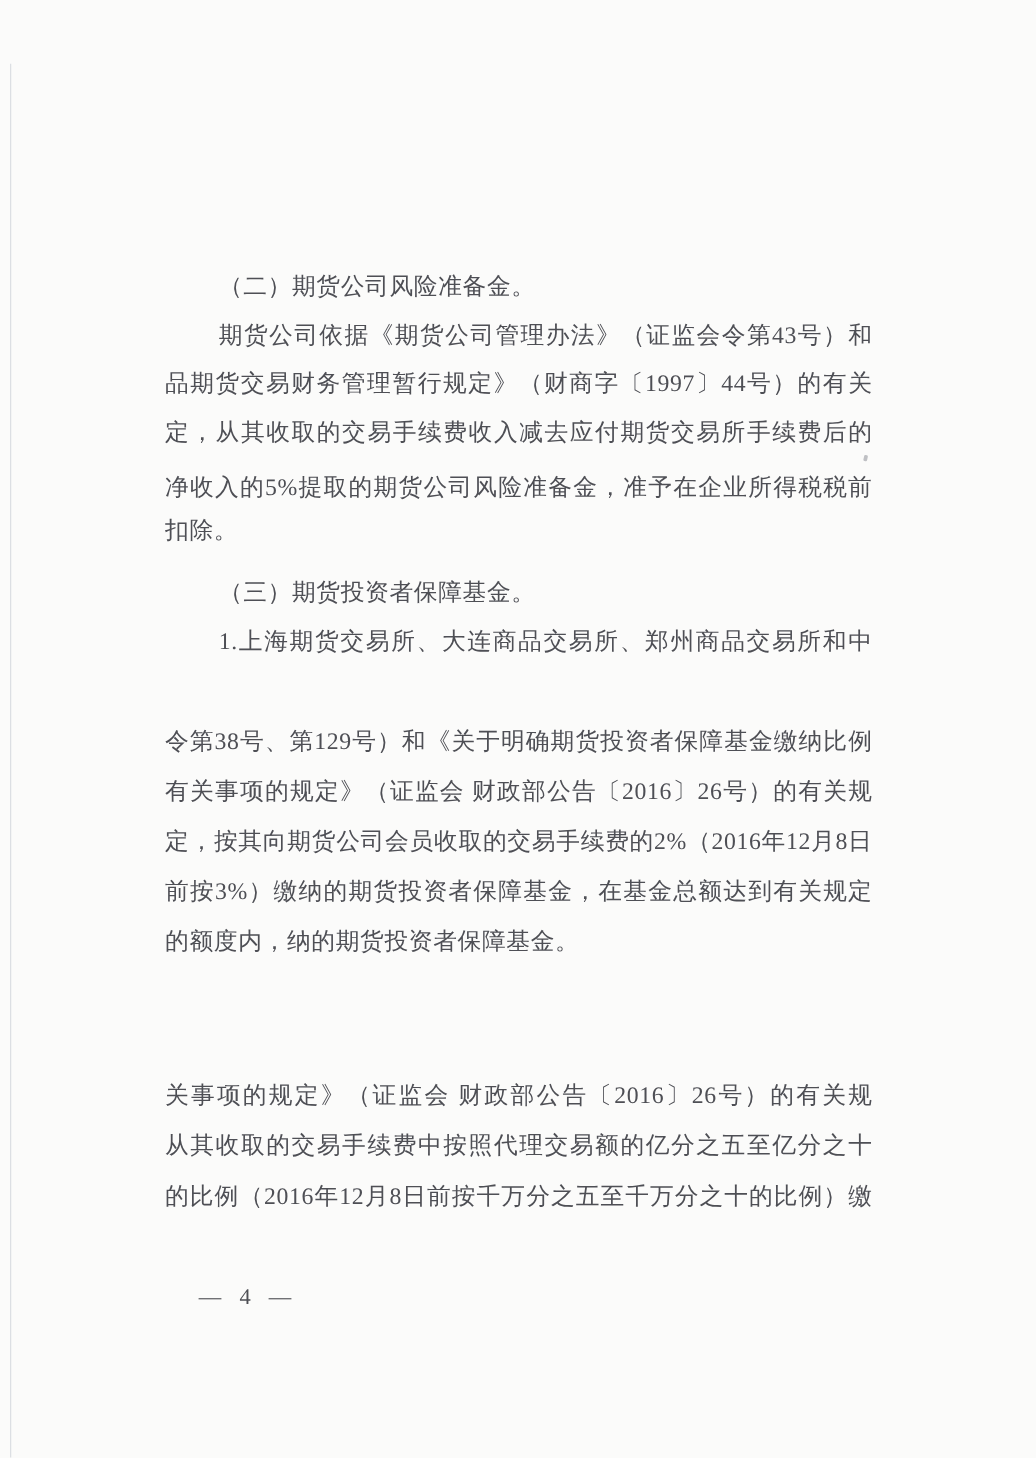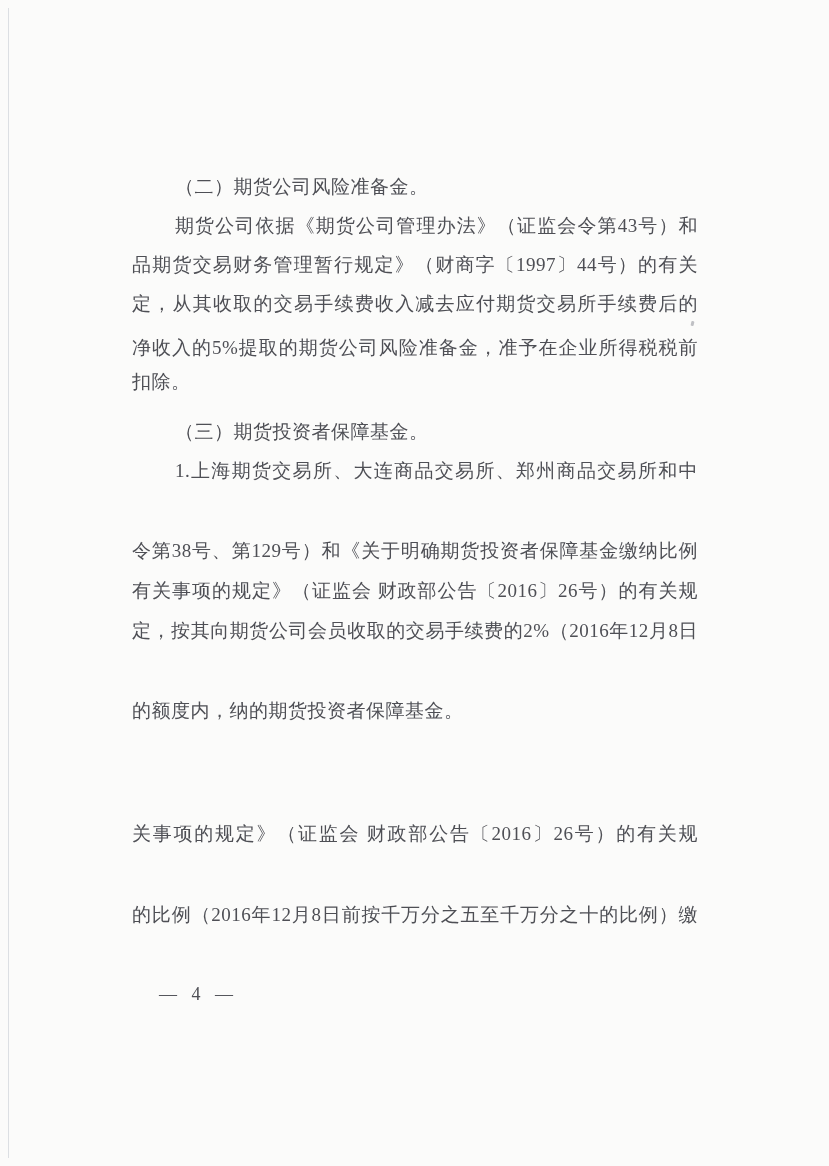--- a/index.html
+++ b/index.html
@@ -10,20 +10,21 @@
     width: 829px;
     height: 1166px;
     position: relative;
     background: var(--paper, #fbfbfa);
     font-family: "Liberation Serif", "DejaVu Serif", serif;
     overflow: hidden;
   }
   .page {
     position: absolute;
     inset: 0;
+    margin-top: 43px;
   }
   
   .scan-edge {
     position: absolute;
     left: 8px;
     top: 8px;
     width: 1px;
     height: 1150px;
     background: #dcdfe3;
   }
@@ -81,19 +82,21 @@
   <div class="line indent justify" style="top:211px">期货公司依据《期货公司管理办法》（证监会令第43号）和《商</div>
   <div class="line justify" style="top:250px">品期货交易财务管理暂行规定》（财商字〔1997〕44号）的有关规</div>
   <div class="line justify" style="top:289px">定，从其收取的交易手续费收入减去应付期货交易所手续费后的</div>
   <div class="line justify" style="top:333px">净收入的5%提取的期货公司风险准备金，准予在企业所得税税前</div>
   <div class="line indent" style="top:417px">（三）期货投资者保障基金。</div>
   <div class="line" style="top:367px">扣除。</div>
   <div class="line indent justify" style="top:456px">1.上海期货交易所、大连商品交易所、郑州商品交易所和中</div>
   <div class="line justify" style="top:536px">令第38号、第129号）和《关于明确期货投资者保障基金缴纳比例</div>
   <div class="line justify" style="top:576px">有关事项的规定》（证监会 财政部公告〔2016〕26号）的有关规</div>
   <div class="line justify" style="top:616px">定，按其向期货公司会员收取的交易手续费的2%（2016年12月8日</div>
+  <div class="line justify" style="top:656px">前按3%）缴纳的期货投资者保障基金，在基金总额达到有关规定</div>
   <div class="line" style="top:696px">的额度内，纳的期货投资者保障基金。</div>
   <div class="line justify" style="top:819px">关事项的规定》（证监会 财政部公告〔2016〕26号）的有关规定，</div>
+  <div class="line justify" style="top:859px">从其收取的交易手续费中按照代理交易额的亿分之五至亿分之十</div>
   <div class="line justify" style="top:900px">的比例（2016年12月8日前按千万分之五至千万分之十的比例）缴</div>
 
   <div class="page-number">— 4 —</div>
 
 </div>
 
 </body></html>

